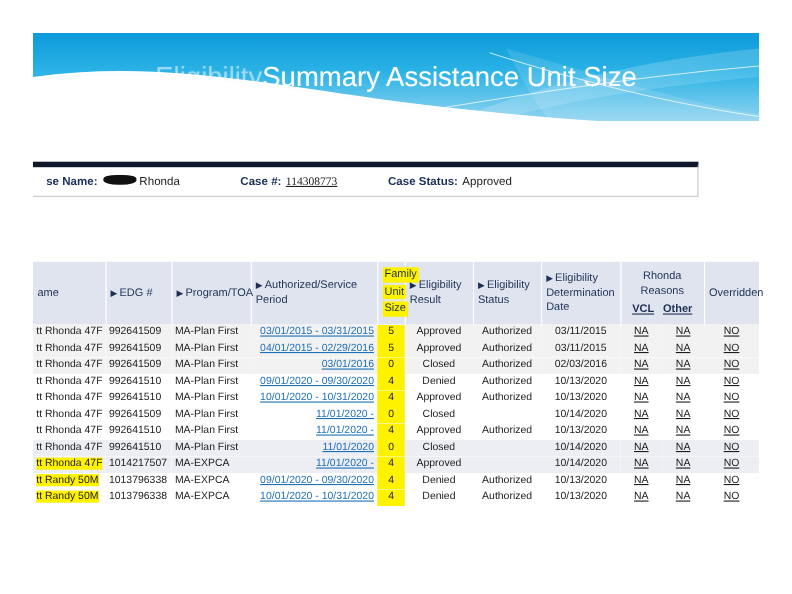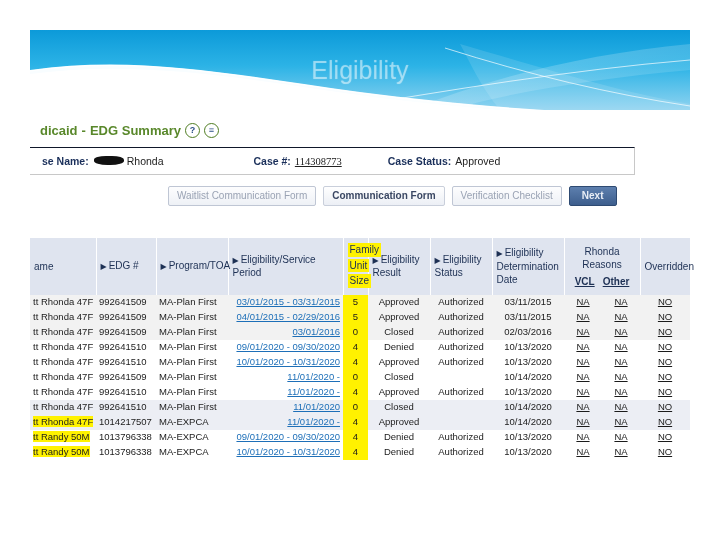--- a/index.html
+++ b/index.html
@@ -86,21 +86,21 @@
     vertical-align: middle;
   }
 
   
   .case-band {
     position: absolute;
     left: 30px;
     top: 29px;
     width: 604px;
     height: 26px;
-    border-top: 1px solid #0f172a;
+    border-top: 5px solid #0f172a;
     border-bottom: 1px solid #c8c8c8;
     border-right: 1px solid #c8c8c8;
     background: #ffffff;
     display: flex;
     align-items: center;
     font-size: 10.5px;
   }
   .case-field { display: flex; align-items: baseline; white-space: nowrap; }
   .case-label { font-weight: bold; color: #1a2f5a; margin-right: 4px; }
   .case-value { color: #222; }
@@ -277,55 +277,43 @@
 
       <path d="M380,80 C470,44 560,24 660,14 L660,40 C570,48 480,62 420,80 Z" fill="url(#waveGrad)"></path>
       <path d="M430,14 C520,40 590,62 660,74 L660,80 L470,80 C450,56 440,32 430,14 Z" fill="#ffffff" opacity="0.12"></path>
       <path d="M300,80 C420,60 540,40 660,30" fill="none" stroke="#ffffff" stroke-width="0.8" opacity="0.85"></path>
       <path d="M415,18 C500,45 580,64 660,76" fill="none" stroke="#ffffff" stroke-width="0.8" opacity="0.85"></path>
       <path d="M0,41 C110,25 210,47 330,63 C430,76 540,85 660,87" fill="none" stroke="#ffffff" stroke-width="1" opacity="0.9"></path>
     </g>
   </svg>
   <div class="banner-title">
     <span class="masked">Eligibility</span>
+      <span> Summary Assistance Unit Size</span>
   </div>
 </div>
 
 <div class="app">
 
-  <div class="page-heading">
-    <span>dicaid</span>
-    <span class="dash">-</span>
-    <span>EDG Summary</span>
-    <span class="icon-circle">?</span>
-    <span class="icon-circle">≡</span>
-  </div>
 
   <div class="case-band">
     <div class="case-field" style="margin-left:12px;">
       <span class="case-label">se Name:</span>
       <span class="redaction"></span>
       <span class="case-value">Rhonda</span>
     </div>
-    <div class="case-field" style="margin-left:90px;">
+    <div class="case-field" style="margin-left:55px;">
       <span class="case-label">Case #:</span>
       <span class="case-value link">114308773</span>
     </div>
     <div class="case-field" style="margin-left:46px;">
       <span class="case-label">Case Status:</span>
       <span class="case-value">Approved</span>
     </div>
   </div>
 
-  <div class="btn-row">
-    <div class="btn">Waitlist Communication Form</div>
-    <div class="btn emphasis">Communication Form</div>
-    <div class="btn">Verification Checklist</div>
-    <div class="btn primary">Next</div>
-  </div>
 
   <div class="grid-wrap">
     <table class="grid">
       <colgroup>
         <col class="w-name">
           <col class="w-edg">
           <col class="w-prog">
           <col class="w-period">
         <col class="w-fus">
           <col class="w-res">
@@ -340,21 +328,21 @@
           <th>
             <span>ame</span>
           </th>
           <th>
             <span class="sort-caret">▶</span><span>EDG #</span>
           </th>
           <th>
             <span class="sort-caret">▶</span><span>Program/TOA</span>
           </th>
           <th>
-            <span class="sort-caret">▶</span><span>Eligibility/Service</span><br>
+            <span class="sort-caret">▶</span><span>Authorized/Service</span><br>
             <span>Period</span>
           </th>
           <th>
             <span class="th-hl-block">
               <span class="line">Family</span>
               <span class="line">Unit</span>
               <span class="line">Size</span>
             </span>
           </th>
           <th>

